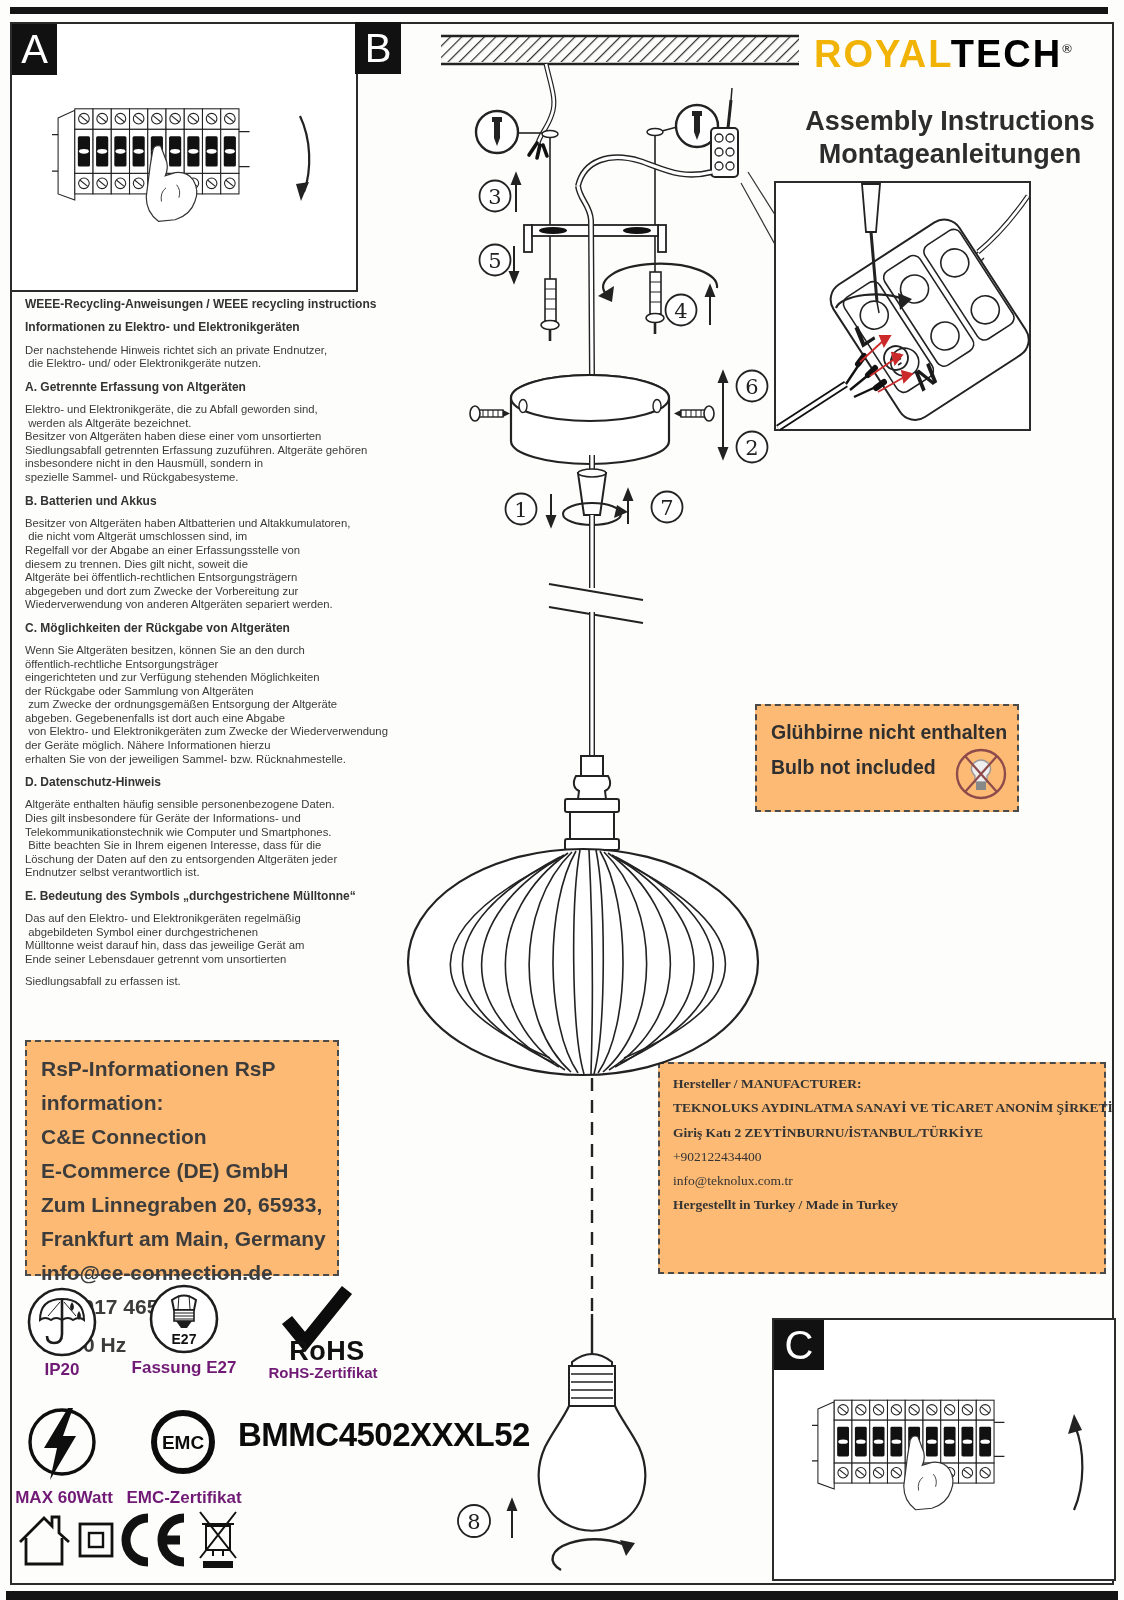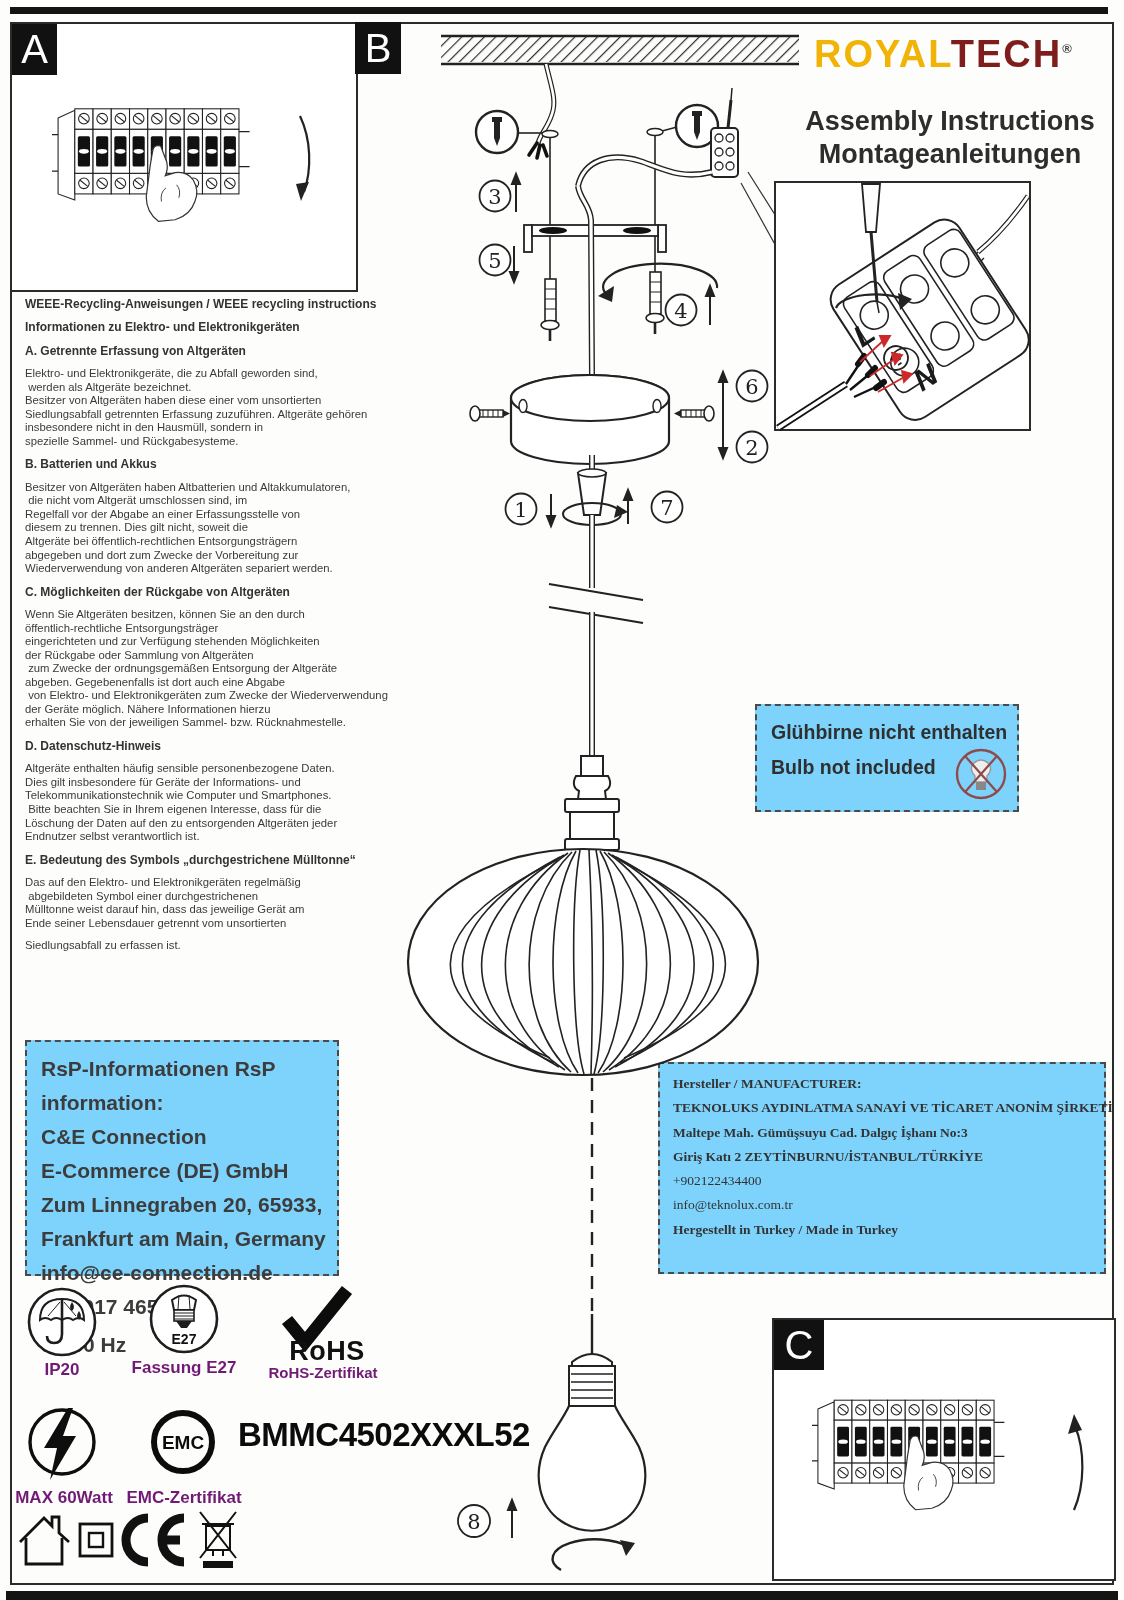--- a/index.html
+++ b/index.html
@@ -8,29 +8,29 @@
   .abs{position:absolute;}
   .bar{background:#141414;}
   .frame{border:2px solid #2b2b2b;}
   .panel{border:2px solid #2b2b2b;background:#fff;}
   .seclabel{background:#111;color:#fff;font-size:40px;font-weight:400;
             display:flex;align-items:center;justify-content:center;
             font-family:"Liberation Sans", sans-serif;}
   .weee{width:414px;font-size:11.3px;line-height:1.2;color:#3a3a3a;}
   .w-head{font-weight:bold;font-size:12px;margin:0 0 9px 0;color:#333;}
   .w-body{white-space:pre-wrap;margin:0 0 9px 0;}
-  .dashedbox{border:2px dashed #4a4a4a;background:#7dd3fc;}
+  .dashedbox{border:2px dashed #4a4a4a;background:#fdba74;}
   .rsp{font-size:21px;font-weight:bold;color:#3c3c3c;line-height:1.62;padding:10px 0 0 14px;}
   .manu{font-size:13.5px;color:#333;line-height:1.8;padding:8px 0 0 13px;}
   .manu div{white-space:nowrap;font-family:Liberation Serif, serif;}
   .manu .b{font-weight:bold;}
   .bulbnote{font-size:19.5px;font-weight:bold;color:#2f2f2f;line-height:1.8;padding:9px 0 0 14px;}
   .logo{font-size:38px;font-weight:bold;letter-spacing:2px;white-space:nowrap;}
   .logo .gold{color:#F2B307;}
-  .logo .blk{color:#7f1d1d;}
+  .logo .blk{color:#000000;}
   .logo sup{font-size:13px;color:#444;letter-spacing:0;}
   .titles{width:300px;text-align:center;font-size:27px;font-weight:bold;color:#2d2d2d;line-height:1.22;}
   .certlabel{font-weight:bold;font-size:16px;color:#701a75;text-align:center;}
   .rohstxt{font-weight:bold;font-size:27px;color:#111;text-align:center;letter-spacing:.5px;}
   .code{font-weight:bold;font-size:33px;color:#0b0b0b;letter-spacing:-.5px;white-space:nowrap;}
   svg{display:block;}
   svg text{font-family:"Liberation Sans", sans-serif;}
   .stepnum{font-family:"DejaVu Serif", serif;font-size:21px;fill:#222;}
 </style>
 </head>
@@ -88,20 +88,22 @@
       </g>
     </svg>
   </div>
 
   <div class="abs seclabel" style="left:355px;top:22px;width:46px;height:52px;">B</div>
 
   <div class="abs weee" style="left:25px;top:297px;">
     <div class="w-head">WEEE-Recycling-Anweisungen / WEEE recycling instructions</div>
     <div class="w-sec">
         <div class="w-head">Informationen zu Elektro- und Elektronikgeräten</div>
+      <div class="w-body">Der nachstehende Hinweis richtet sich an private Endnutzer,
+ die Elektro- und/ oder Elektronikgeräte nutzen.</div>
       </div>
     <div class="w-sec">
         <div class="w-head">A. Getrennte Erfassung von Altgeräten</div>
       <div class="w-body">Elektro- und Elektronikgeräte, die zu Abfall geworden sind,
  werden als Altgeräte bezeichnet.
 Besitzer von Altgeräten haben diese einer vom unsortierten
 Siedlungsabfall getrennten Erfassung zuzuführen. Altgeräte gehören
 insbesondere nicht in den Hausmüll, sondern in
 spezielle Sammel- und Rückgabesysteme.</div>
       </div>
@@ -175,21 +177,20 @@
       <div>info@ce-connection.de</div>
       <div>+49 017 46508451</div>
       <div style="margin-top:4px">50-60 Hz</div>
     </div>
   </div>
 
   <div class="abs dashedbox" style="left:658px;top:1062px;width:444px;height:208px;">
     <div class="manu">
       <div class="b">Hersteller / MANUFACTURER:</div>
       <div class="b">TEKNOLUKS AYDINLATMA SANAYİ VE TİCARET ANONİM ŞİRKETİ</div>
-      <div class="b">Maltepe Mah. Gümüşsuyu Cad. Dalgıç İşhanı No:3</div>
       <div class="b">Giriş Katı 2 ZEYTİNBURNU/İSTANBUL/TÜRKİYE</div>
       <div>+902122434400</div>
       <div>info@teknolux.com.tr</div>
       <div class="b" style="">Hergestellt in Turkey / Made in Turkey</div>
     </div>
   </div>
 
   <svg class="abs" style="left:26px;top:1286px;" width="72" height="72" viewBox="0 0 72 72">
     <circle cx="36" cy="36" r="33" fill="#fff" stroke="#1d1d1d" stroke-width="2.6"></circle>
     <path d="M14,34 Q14,13 36,13 Q58,13 58,34 Q53,30 47,34 Q42,30 36,34 Q30,30 25,34 Q19,30 14,34 Z" fill="#fff" stroke="#1d1d1d" stroke-width="2"></path>

